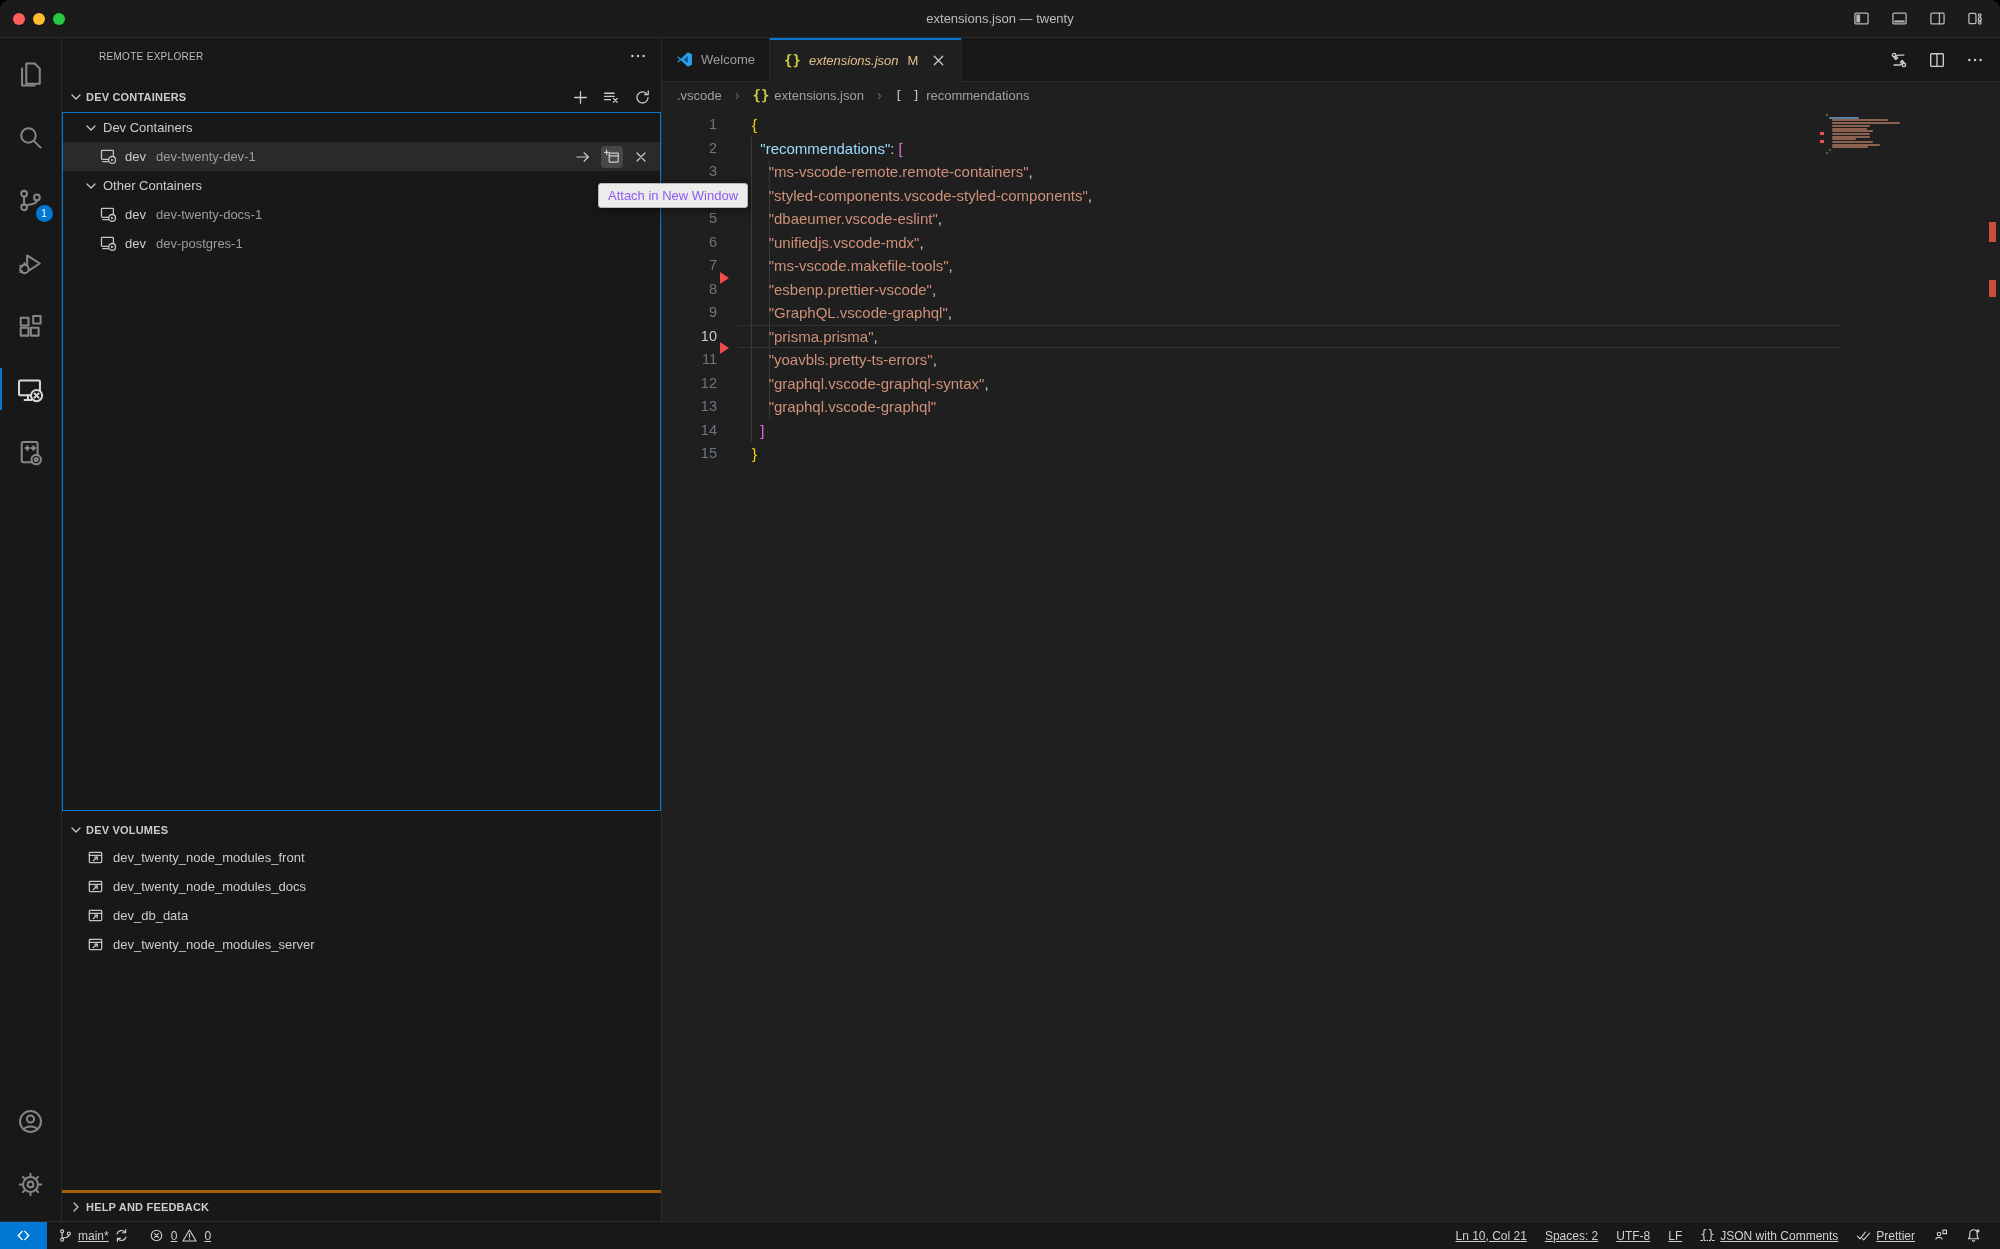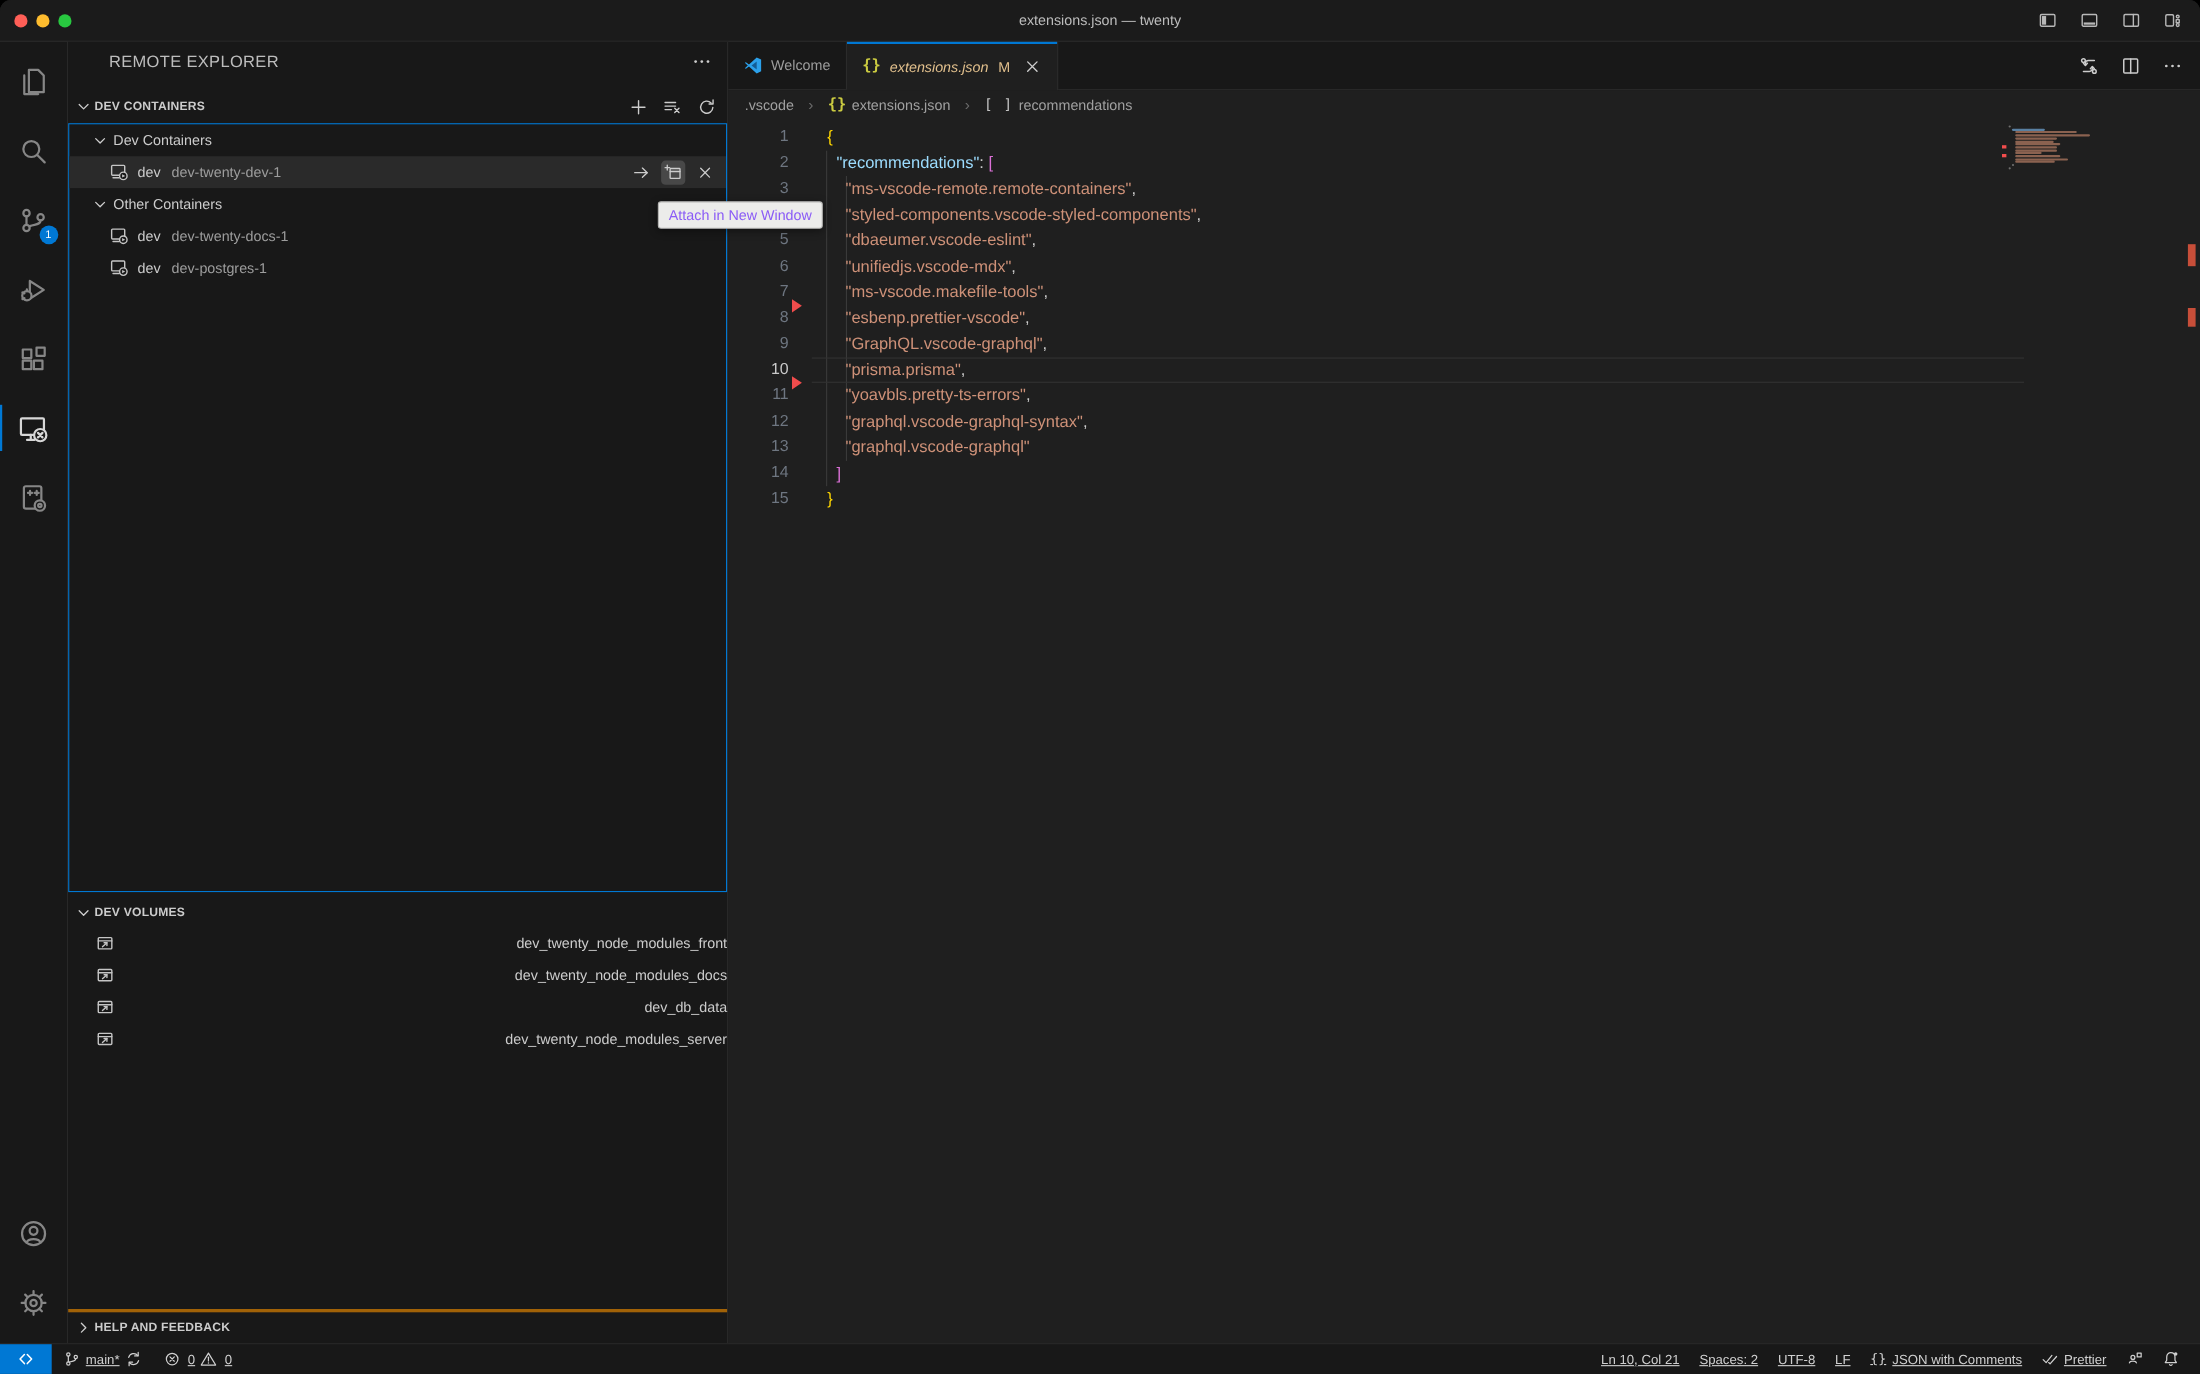--- a/index.html
+++ b/index.html
@@ -18,39 +18,39 @@
   .activitybar{width:62px;background:#181818;border-right:1px solid #2b2b2b;display:flex;flex-direction:column;align-items:center;padding-top:10px;}
   .ab-item{position:relative;width:62px;height:52px;display:flex;align-items:center;justify-content:center;color:#868686;margin-bottom:11px;cursor:pointer;}
   .ab-item .ic{width:27px;height:27px;}
   .ab-item.active{color:#d7d7d7;}
   .ab-item.active::before{content:"";position:absolute;left:0;top:5px;bottom:5px;width:2px;background:#0078d4;}
   .ab-badge{position:absolute;right:9px;bottom:4px;min-width:17px;height:17px;border-radius:9px;background:#0078d4;color:#fff;font-size:10px;display:flex;align-items:center;justify-content:center;}
   .ab-spacer{flex:1;}
   
   .sidebar{position:relative;width:600px;background:#181818;border-right:1px solid #2b2b2b;display:flex;flex-direction:column;color:#cccccc;}
   .sb-title-row{height:36px;display:flex;align-items:center;padding:0 14px 0 20px;}
-  .sb-title{font-size:15px;color:#bdbdbd;letter-spacing:.3px;padding-left:17px;}
+  .sb-title{font-size:10px;color:#bdbdbd;letter-spacing:.3px;padding-left:17px;}
   .sb-more{margin-left:auto;color:#cccccc;width:18px;height:18px;cursor:pointer;}
   .sect-head{height:26px;display:flex;align-items:center;padding:0 10px 0 4px;margin-top:10px;}
   .sect-head .chev{width:16px;height:16px;color:#cccccc;margin:0 2px;}
   .sect-label{font-size:11px;font-weight:700;color:#cccccc;letter-spacing:.2px;}
   .sect-actions{margin-left:auto;display:flex;gap:14px;color:#cccccc;}
   .sect-actions .ic{width:17px;height:17px;cursor:pointer;}
   .tree-pane{position:relative;height:699px;border:1px solid #0078d4;margin-top:2px;}
   .tree-row{position:relative;height:29px;display:flex;align-items:center;font-size:13px;cursor:pointer;}
   .tree-row.hovered{background:#2a2a2a;}
   .tree-row .chev{width:16px;height:16px;margin-left:20px;margin-right:4px;color:#cccccc;flex:0 0 auto;}
   .tree-row .item-ic{width:17px;height:17px;margin-left:37px;margin-right:8px;color:#c5c5c5;flex:0 0 auto;}
   .tree-row .t-name{color:#cccccc;}
   .tree-row .t-detail{color:#9d9d9d;margin-left:10px;}
   .row-actions{margin-left:auto;display:flex;align-items:center;gap:7px;padding-right:8px;color:#cccccc;}
   .row-actions .act{width:22px;height:22px;display:flex;align-items:center;justify-content:center;border-radius:4px;cursor:pointer;}
   .row-actions .act.hovered{background:rgba(255,255,255,.14);}
   .row-actions .ic{width:16px;height:16px;}
-  .vol-row{height:29px;display:flex;align-items:center;font-size:13px;cursor:pointer;justify-content:space-between;}
+  .vol-row{height:29px;display:flex;align-items:center;font-size:13px;cursor:pointer;}
   .vol-row .item-ic{width:17px;height:17px;margin-left:25px;margin-right:9px;color:#c5c5c5;}
   .sb-spacer{flex:1;}
   .help-row{height:31px;border-top:3px solid #a16207;display:flex;align-items:center;padding-left:4px;}
   .help-row .chev{width:16px;height:16px;margin:0 2px;color:#cccccc;}
   .tooltip{position:absolute;left:536px;top:145px;background:#ececea;color:#8b5cf6;border:1px solid #b7b7b5;border-radius:3px;font-size:13px;padding:4px 9px;box-shadow:0 2px 8px rgba(0,0,0,.45);z-index:30;white-space:nowrap;}
   
   .editor-group{flex:1;display:flex;flex-direction:column;background:#1f1f1f;min-width:0;}
   .tabbar{height:44px;background:#181818;border-bottom:1px solid #2b2b2b;display:flex;align-items:stretch;}
   .tab{display:flex;align-items:center;padding:0 14px;font-size:13px;border-right:1px solid #2b2b2b;cursor:pointer;position:relative;color:#9d9d9d;}
   .tab .tab-ic{width:17px;height:17px;margin-right:8px;flex:0 0 auto;}

